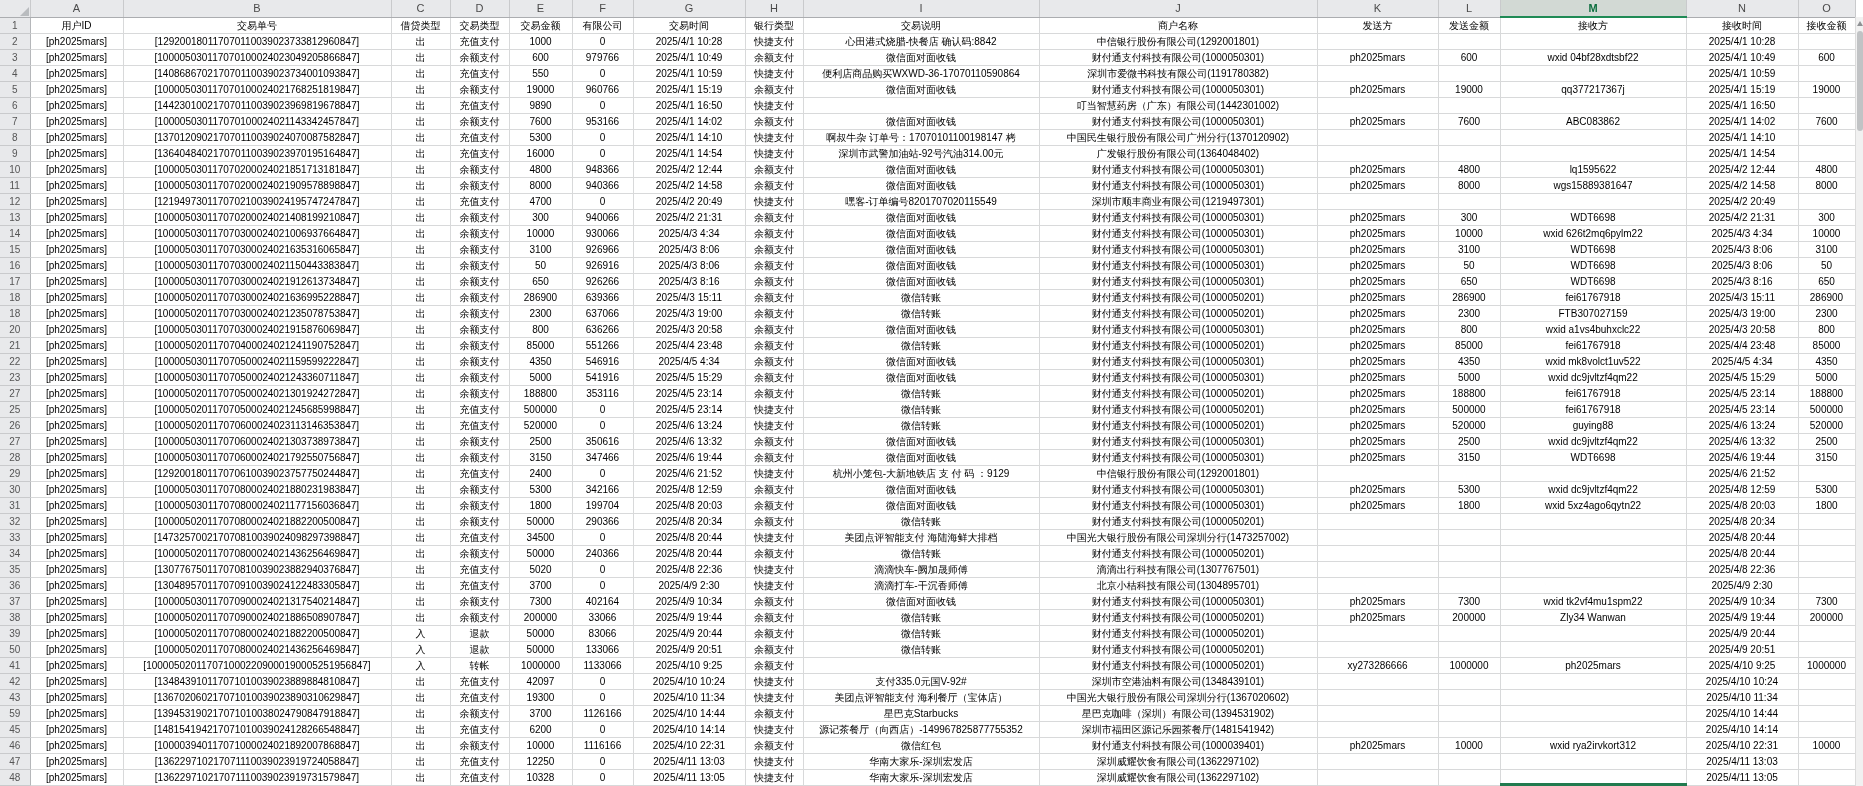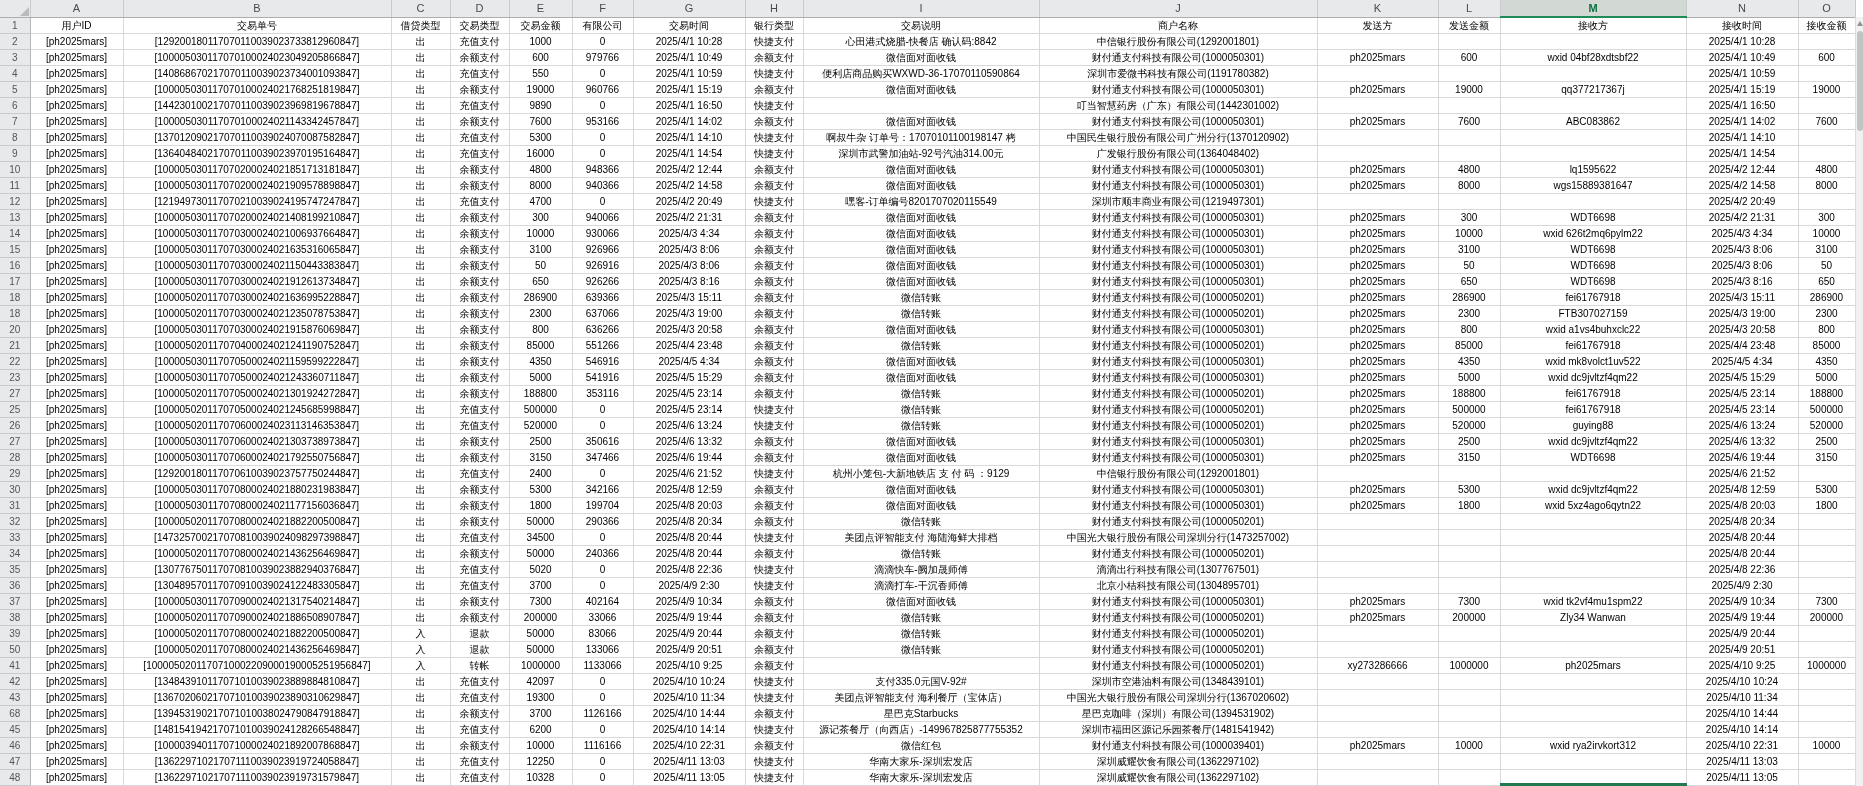--- a/index.html
+++ b/index.html
@@ -839,21 +839,21 @@
           <td>快捷支付</td>
           <td>美团点评智能支付 海利餐厅（宝体店）</td>
           <td>中国光大银行股份有限公司深圳分行(1367020602)</td>
           <td></td>
           <td></td>
           <td></td>
           <td>2025/4/10 11:34</td>
           <td></td>
         </tr>
         <tr>
-          <td class="gut">68</td>
+          <td class="gut">59</td>
           <td>[ph2025mars]</td>
           <td>[139453190217071010038024790847918847]</td>
           <td>出</td>
           <td>余额支付</td>
           <td>3700</td>
           <td>1126166</td>
           <td>2025/4/10 14:44</td>
           <td>余额支付</td>
           <td>星巴克Starbucks</td>
           <td>星巴克咖啡（深圳）有限公司(1394531902)</td>

